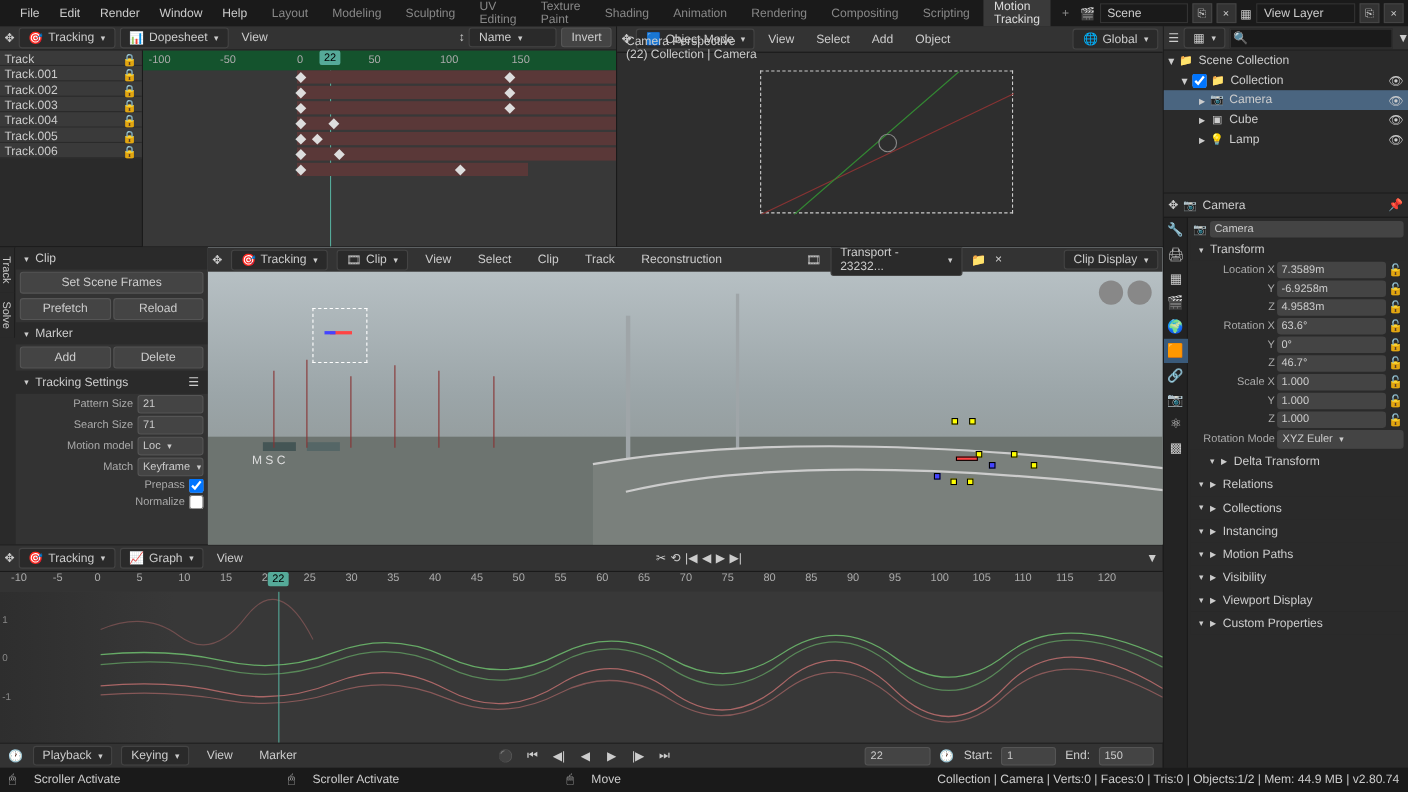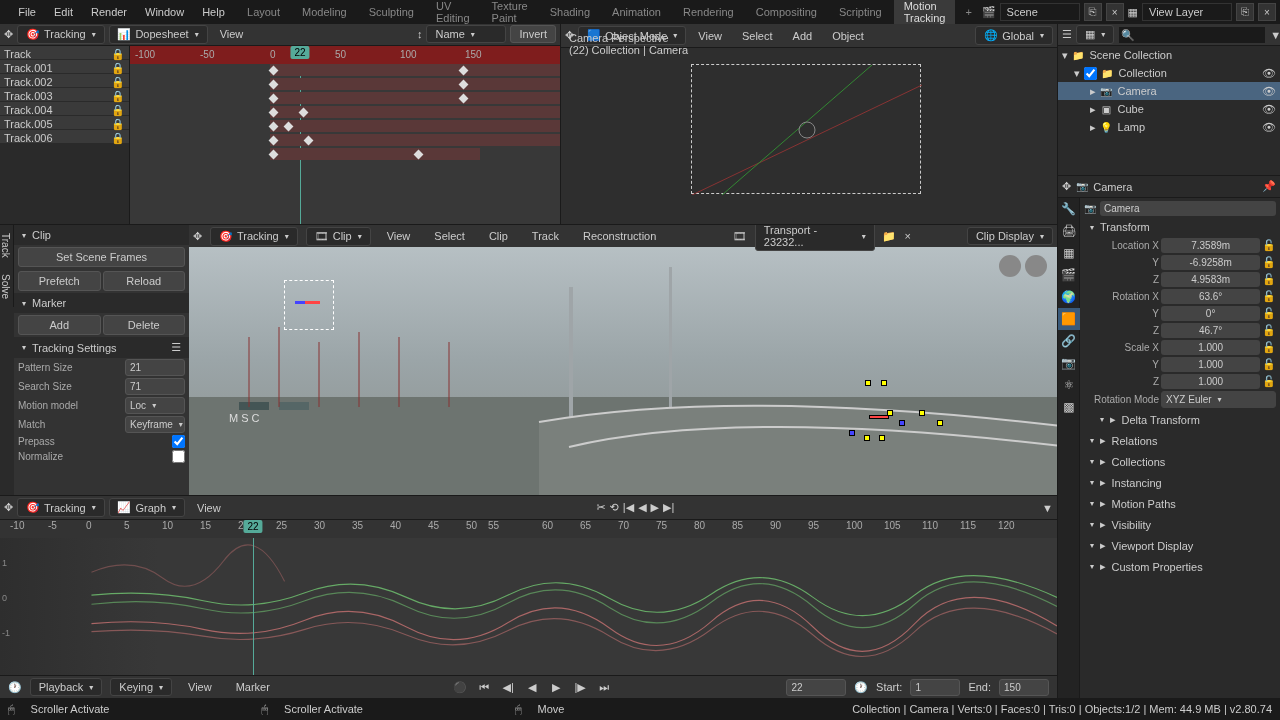--- a/index.html
+++ b/index.html
@@ -16,60 +16,60 @@
 .toolbar{height:24px;background:#333;display:flex;align-items:center;padding:0 4px;gap:4px;border-bottom:1px solid #1a1a1a}
 .drop{background:#2a2a2a;border:1px solid #444;padding:2px 8px;display:flex;align-items:center;gap:4px;border-radius:3px;cursor:pointer}
 .drop::after{content:"▾";font-size:8px;margin-left:2px}
 .main{display:flex;height:calc(100% - 24px - 22px)}
 .left-col{width:1057px;display:flex;flex-direction:column}
 .right-col{width:223px;background:#2a2a2a;display:flex;flex-direction:column;border-left:1px solid #1a1a1a}
 .dope-area{height:200px;display:flex;background:#232323}
 .track-list{width:130px;background:#2a2a2a;border-right:1px solid #1a1a1a}
 .track-row{height:14px;background:#3a3a3a;border-bottom:1px solid #2a2a2a;padding:2px 4px;font-size:10px;display:flex;justify-content:space-between}
 .dope-main{flex:1;position:relative;background:#383838}
-.dope-ruler{height:18px;background:#7f1d1d;position:relative;display:flex;align-items:center}
+.dope-ruler{height:18px;background:#14532d;position:relative;display:flex;align-items:center}
 .ruler-tick{position:absolute;font-size:10px;color:#aaa}
 .dope-body{position:relative;height:calc(100% - 18px)}
 .dope-strip{position:absolute;height:12px;background:#5a3838;left:140px;right:0}
 .keyframe{position:absolute;width:7px;height:7px;background:#ddd;transform:rotate(45deg);top:3px}
 .playhead{position:absolute;top:0;bottom:0;width:1px;background:#5a9}
 .playhead-label{position:absolute;top:0;background:#5a9;color:#000;padding:1px 4px;border-radius:2px;font-size:10px;transform:translateX(-50%)}
 .viewport3d{width:497px;background:#2e2e2e;position:relative;border-left:1px solid #1a1a1a}
 .vp-overlay{position:absolute;top:8px;left:8px;font-size:10px;color:#aaa}
 .cam-frame{position:absolute;top:40px;left:130px;width:230px;height:130px;border:1px dashed #ccc}
 .clip-area{height:285px;display:flex;background:#232323;border-top:1px solid #1a1a1a}
 .clip-sidebar{width:175px;background:#333;display:flex;flex-direction:column}
 .vtab{writing-mode:vertical-rl;padding:8px 2px;background:#2a2a2a;font-size:10px;border-right:1px solid #1a1a1a}
 .panel-hdr{background:#2a2a2a;padding:4px 8px;display:flex;align-items:center;gap:6px;cursor:pointer}
 .panel-hdr::before{content:"▾";font-size:8px}
 .btn{background:#444;border:1px solid #555;padding:3px 8px;text-align:center;border-radius:3px;cursor:pointer;flex:1}
 .btn-row{display:flex;gap:2px;padding:2px 4px}
 .field-row{display:flex;align-items:center;padding:1px 4px;gap:4px}
-.field-label{flex:1;text-align:left;font-size:10px;color:#aaa}
+.field-label{flex:1;text-align:right;font-size:10px;color:#aaa}
 .field-val{width:60px;background:#444;border:1px solid #555;padding:2px 4px;text-align:left;border-radius:3px;font-size:10px}
 .clip-view{flex:1;position:relative;background:linear-gradient(#bcc5c9,#9ba5a8 50%,#888d8a);overflow:hidden}
 .clip-toolbar{position:absolute;top:0;left:0;right:0;height:22px;background:#333;display:flex;align-items:center;padding:0 4px;gap:8px;z-index:2}
 .marker{position:absolute;width:6px;height:6px;background:#ff0;border:1px solid #000}
 .marker.blue{background:#44f}
 .marker.red{background:#f44}
 .graph-area{flex:1;background:#383838;border-top:1px solid #1a1a1a;display:flex;flex-direction:column;min-height:180px}
 .graph-body{flex:1;position:relative;background:linear-gradient(90deg,#2e2e2e 0,#383838 15%)}
 .graph-ruler{height:18px;background:#333;position:relative}
 .outliner{height:130px;background:#2a2a2a;border-bottom:1px solid #1a1a1a}
 .out-row{display:flex;align-items:center;padding:2px 4px;gap:4px;font-size:10px}
 .out-row.sel{background:#4a6580}
 .out-icon{width:14px;height:14px;display:inline-flex;align-items:center;justify-content:center;font-size:10px}
 .props{flex:1;overflow-y:auto;display:flex}
 .props-tabs{width:22px;background:#232323;display:flex;flex-direction:column;border-right:1px solid #1a1a1a}
 .ptab{width:22px;height:22px;display:flex;align-items:center;justify-content:center;font-size:12px;cursor:pointer}
 .ptab.active{background:#3a5a7a}
 .props-body{flex:1;padding:2px}
 .prop-row{display:flex;align-items:center;padding:1px 2px;gap:2px}
 .prop-label{width:75px;text-align:right;font-size:10px;color:#aaa}
-.prop-val{flex:1;background:#444;padding:2px 4px;text-align:center;border-radius:3px;font-size:10px}
+.prop-val{flex:1;background:#444;padding:2px 4px;border-radius:3px;font-size:10px}
 .statusbar{position:absolute;bottom:0;left:0;right:0;height:22px;background:#1a1a1a;display:flex;align-items:center;padding:0 8px;gap:16px;font-size:10px;color:#888}
 .timeline-foot{height:24px;background:#333;display:flex;align-items:center;padding:0 8px;gap:8px;border-top:1px solid #1a1a1a}
 .play-btn{width:16px;height:16px;display:flex;align-items:center;justify-content:center;cursor:pointer}
 svg{display:block}
 </style>
 </head>
 <body>
 
 <div class="topbar">
   <div class="logo"></div>
@@ -374,21 +374,21 @@
     <span class="ruler-tick" style="left:162px">10</span>
     <span class="ruler-tick" style="left:200px">15</span>
     <span class="ruler-tick" style="left:238px">20</span>
     <div class="playhead-label" style="left:253px">22</div>
     <span class="ruler-tick" style="left:276px">25</span>
     <span class="ruler-tick" style="left:314px">30</span>
     <span class="ruler-tick" style="left:352px">35</span>
     <span class="ruler-tick" style="left:390px">40</span>
     <span class="ruler-tick" style="left:428px">45</span>
     <span class="ruler-tick" style="left:466px">50</span>
-    <span class="ruler-tick" style="left:488px">55</span>
+    <span class="ruler-tick" style="left:504px">55</span>
     <span class="ruler-tick" style="left:542px">60</span>
     <span class="ruler-tick" style="left:580px">65</span>
     <span class="ruler-tick" style="left:618px">70</span>
     <span class="ruler-tick" style="left:656px">75</span>
     <span class="ruler-tick" style="left:694px">80</span>
     <span class="ruler-tick" style="left:732px">85</span>
     <span class="ruler-tick" style="left:770px">90</span>
     <span class="ruler-tick" style="left:808px">95</span>
     <span class="ruler-tick" style="left:846px">100</span>
     <span class="ruler-tick" style="left:884px">105</span>

